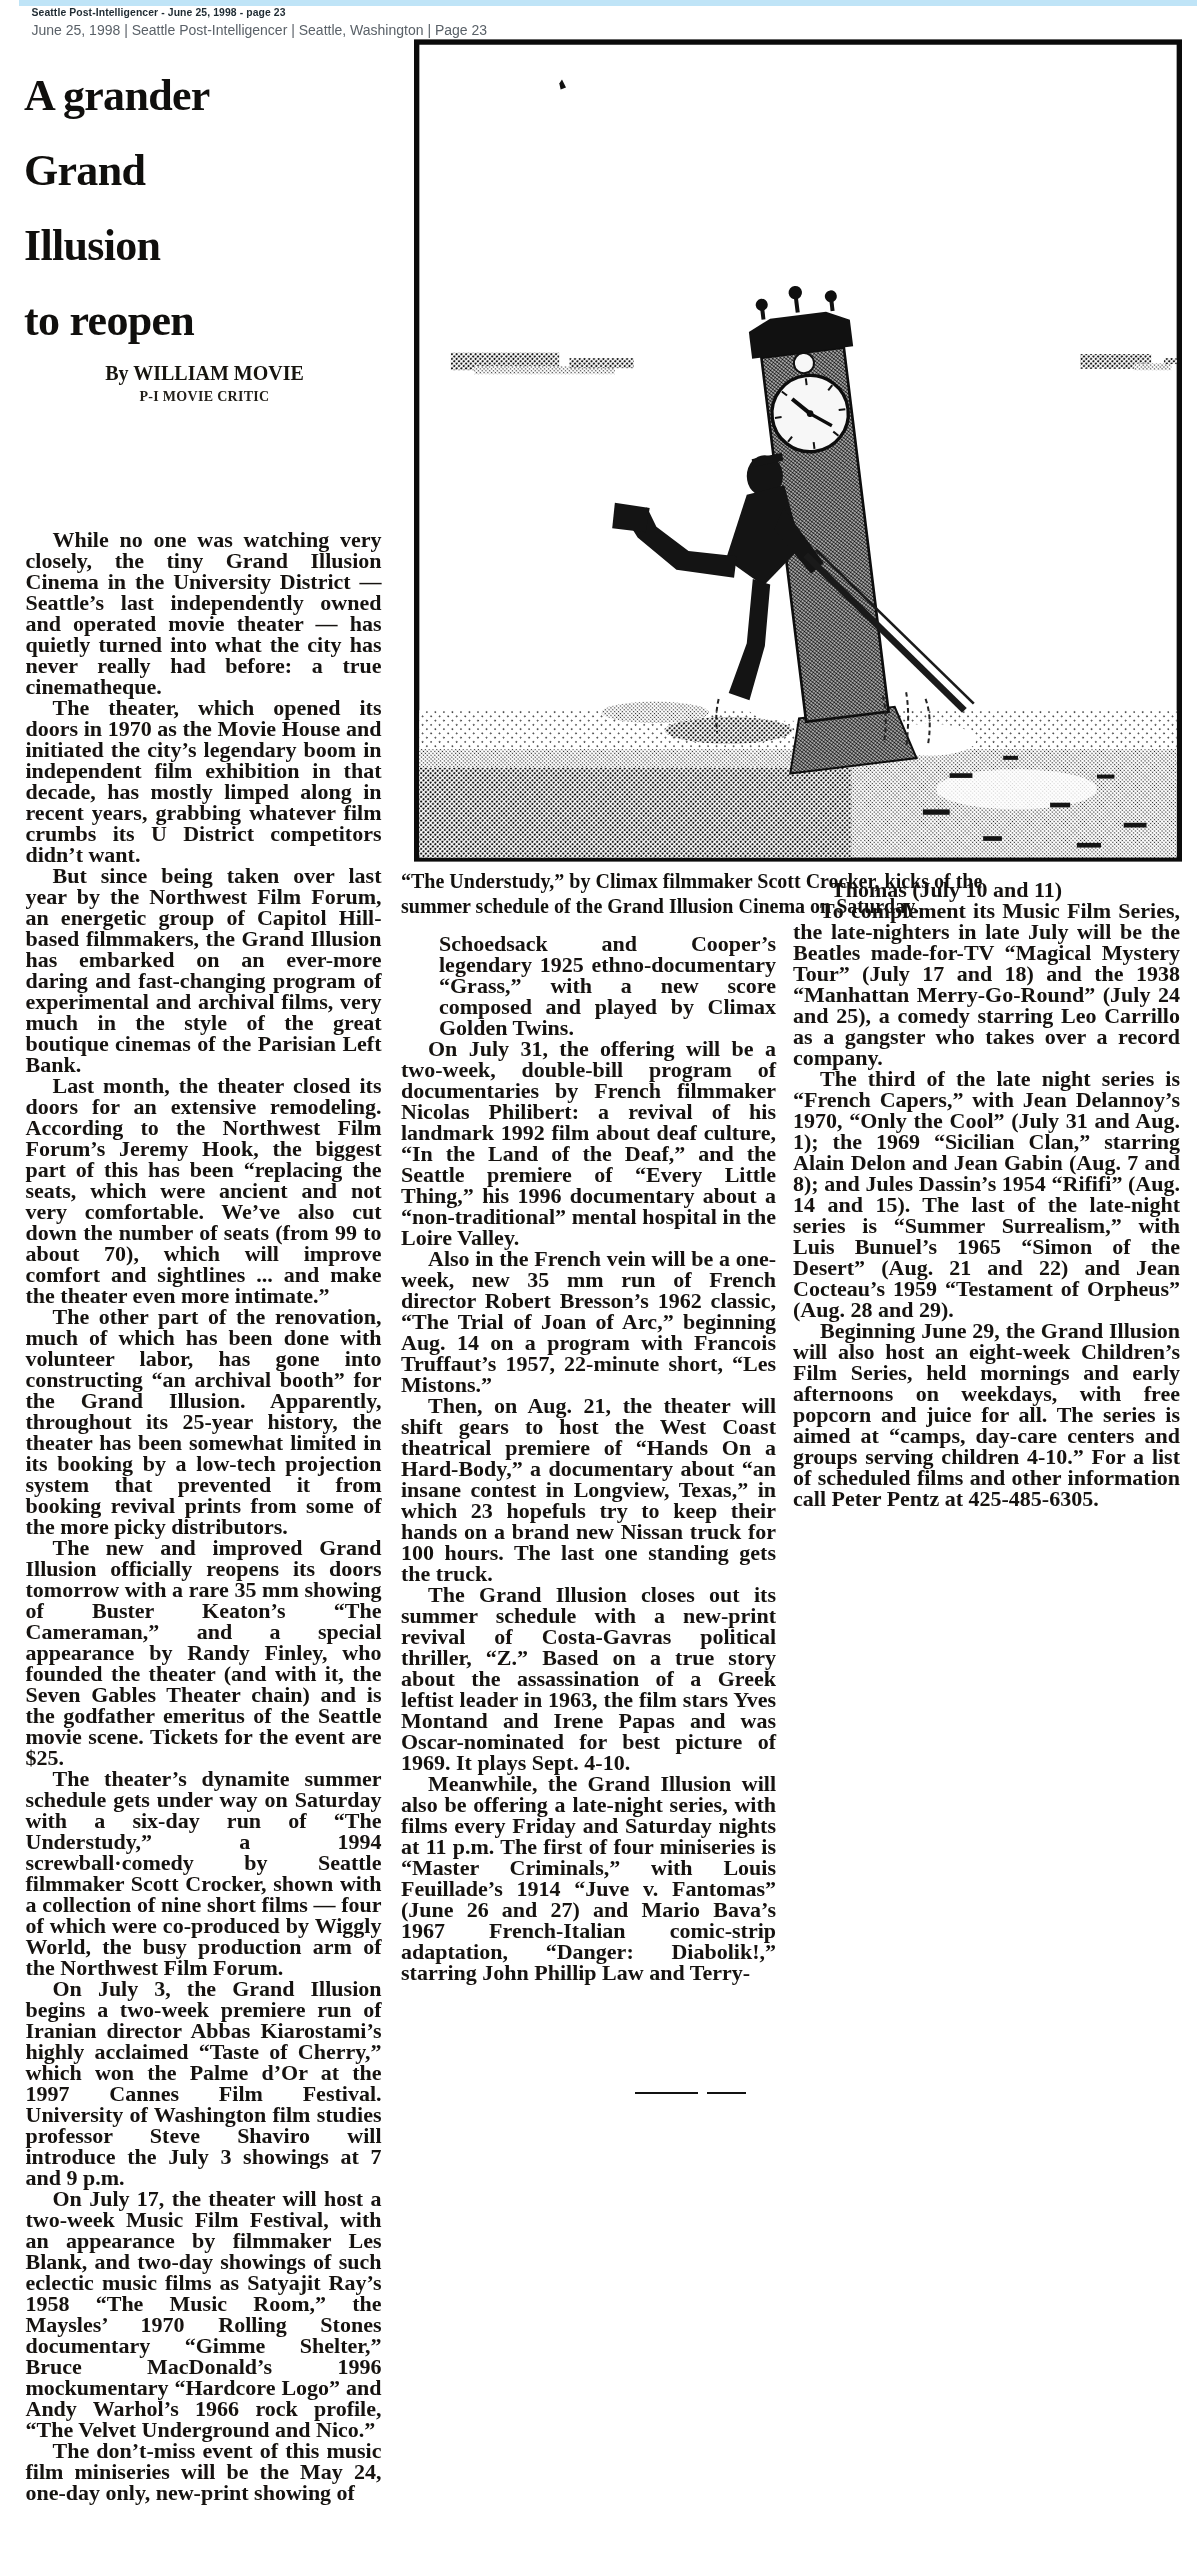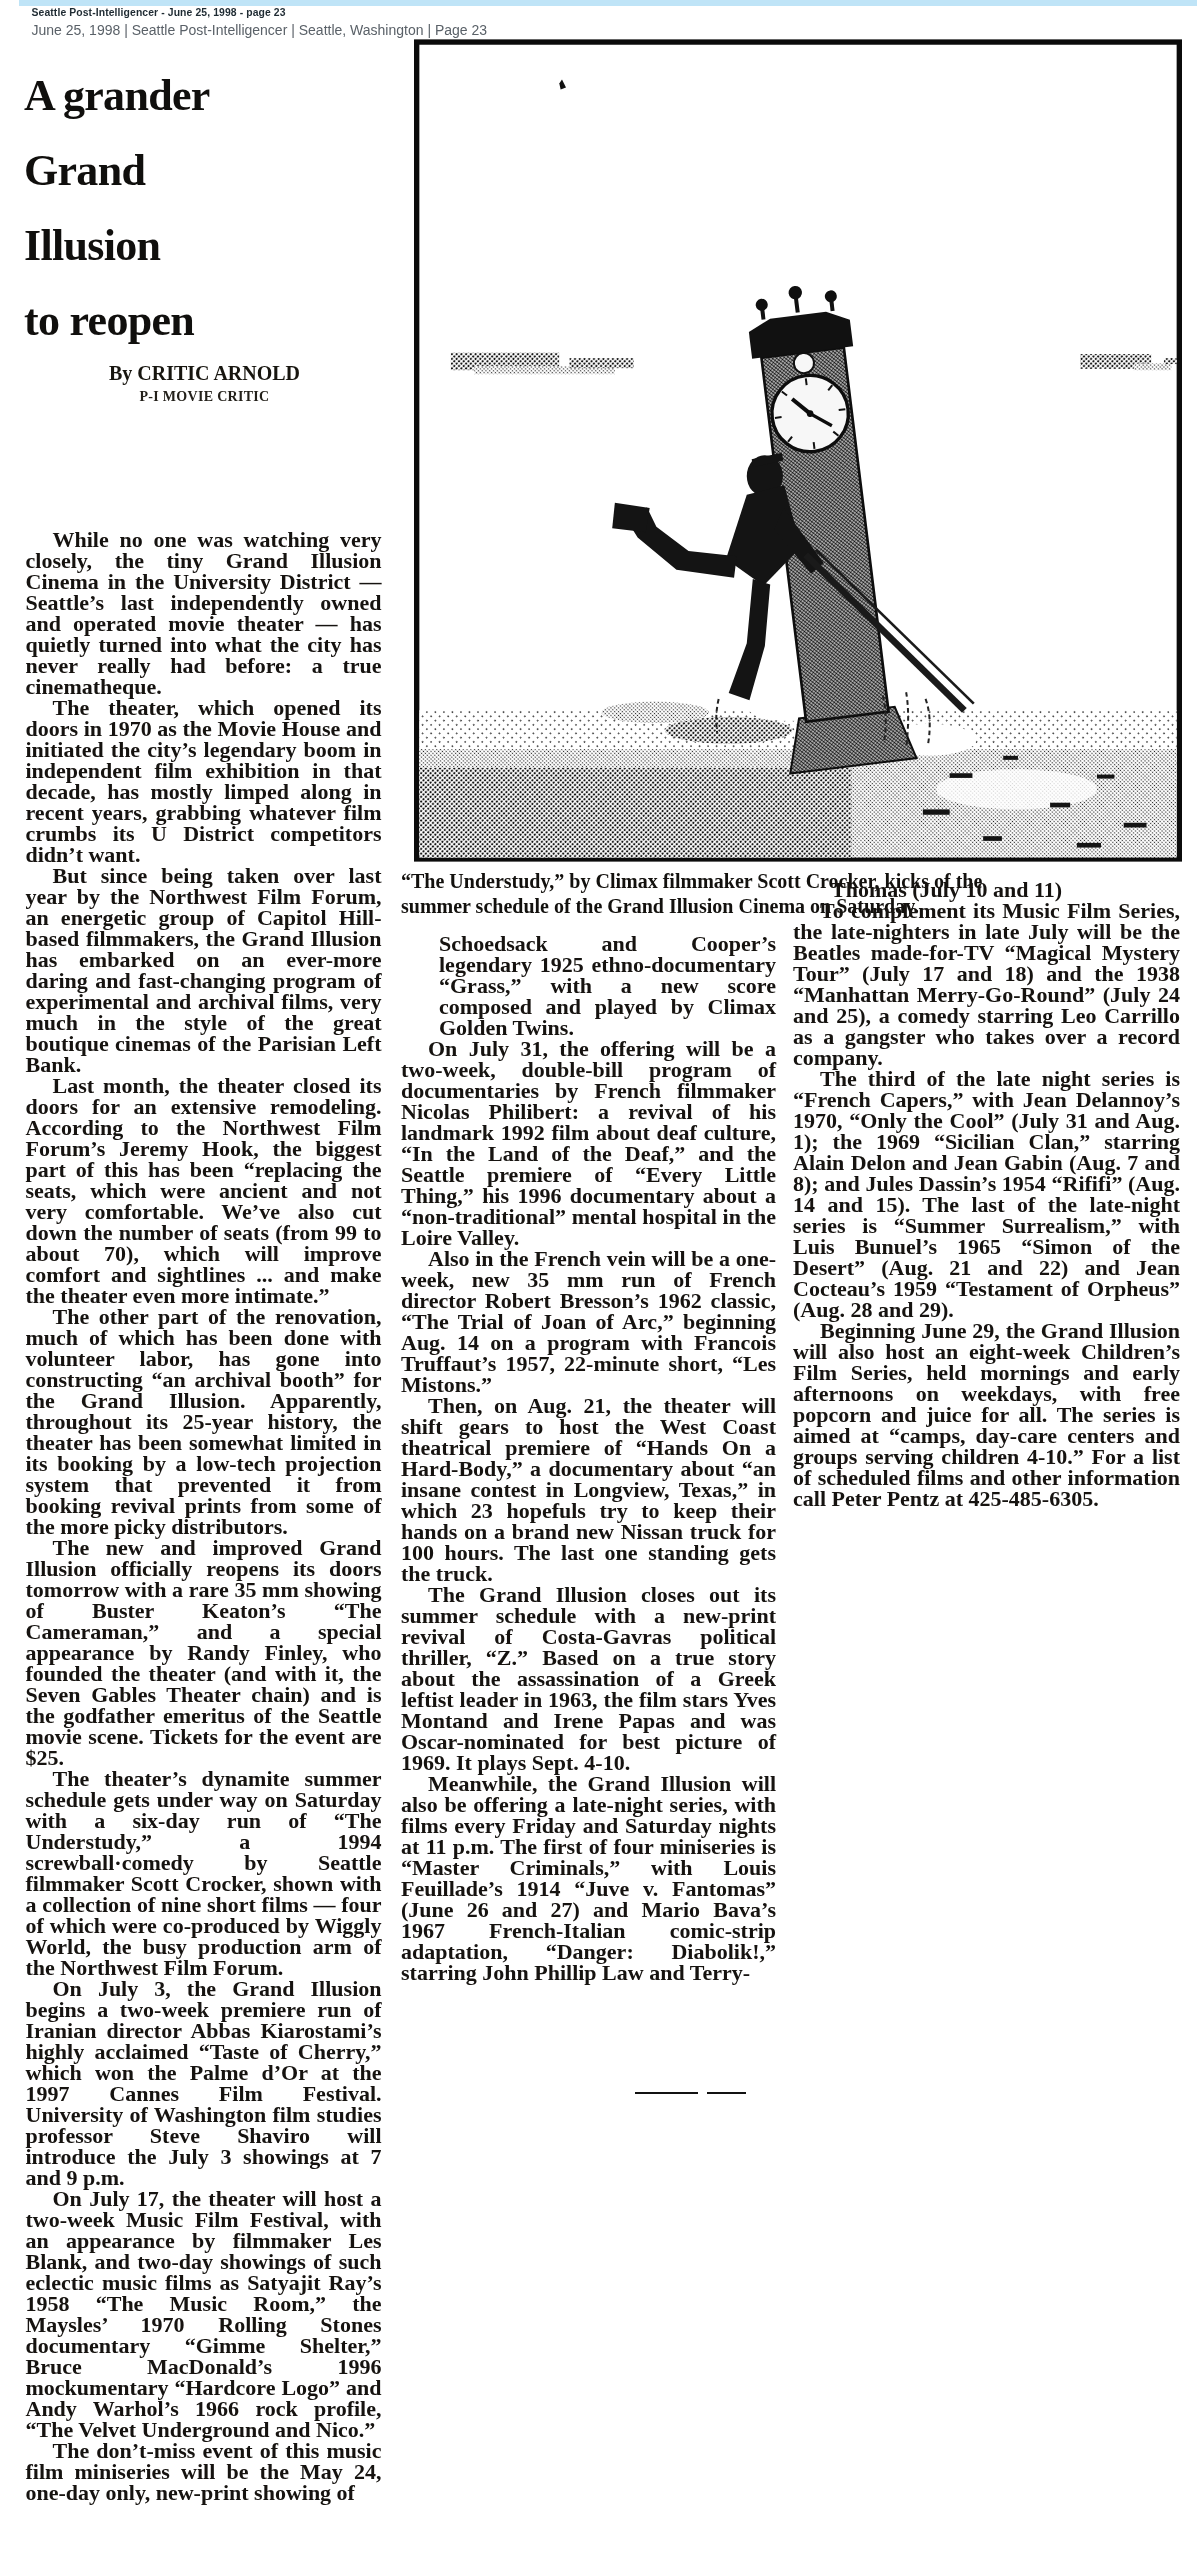--- a/index.html
+++ b/index.html
@@ -68,21 +68,21 @@
 <div class="abs header-title">Seattle Post-Intelligencer - June 25, 1998 - page 23</div>
 <div class="abs header-meta">June 25, 1998 | Seattle Post-Intelligencer | Seattle, Washington | Page 23</div>
 
 <div class="abs headline">
   <div>A grander</div>
   <div>Grand</div>
   <div>Illusion</div>
   <div>to reopen</div>
 </div>
 
-<div class="abs byline">By CRITIC ARNOLD</div>
+<div class="abs byline">By WILLIAM MOVIE</div>
 <div class="abs byline-role">P-I MOVIE CRITIC</div>
 
 <div class="abs photo-frame">
   <svg viewBox="0 0 1147 1228">
     <defs>
       <pattern id="htA" width="4" height="4" patternUnits="userSpaceOnUse" patternTransform="rotate(45)">
         <rect width="4" height="4" fill="#ffffff"></rect>
           <circle cx="2" cy="2" r="1.05" fill="#1c1c1c"></circle>
       </pattern>
       <pattern id="htB" width="5" height="5" patternUnits="userSpaceOnUse" patternTransform="rotate(45)">

